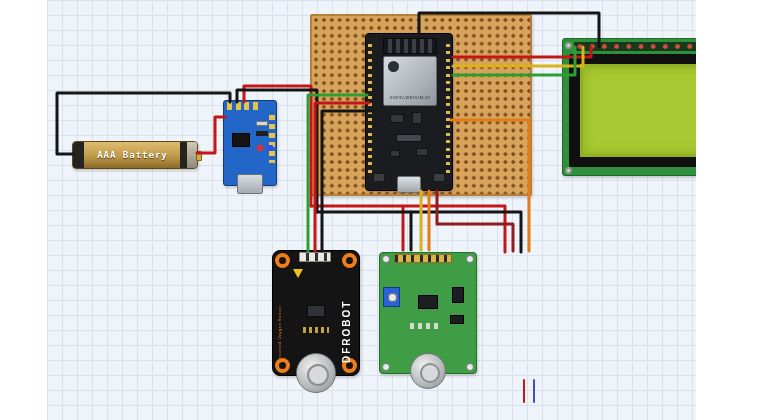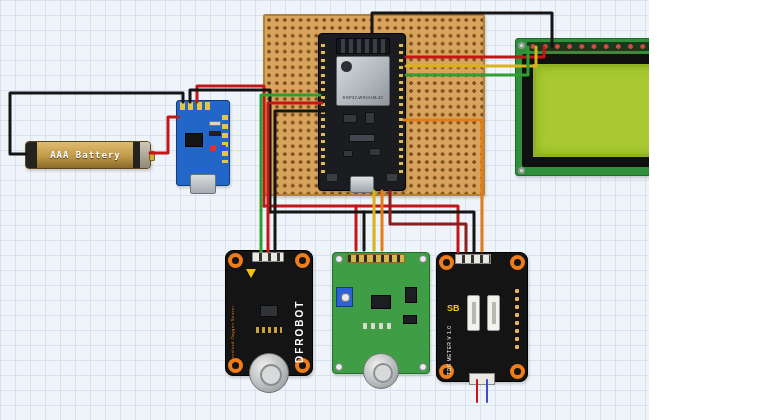--- a/index.html
+++ b/index.html
@@ -1,20 +1,20 @@
 <!DOCTYPE html>
 <html><head>
 <meta charset="utf-8">
 <style>
   *{box-sizing:border-box;margin:0;padding:0}
   html,body{width:759px;height:420px;font-family:"Liberation Sans",sans-serif;overflow:hidden}
   .canvas{position:relative;width:649px;height:420px;overflow:hidden;
     background-color:#eff4fa;
     background-image:linear-gradient(#d8e2ef 1px,transparent 1px),linear-gradient(90deg,#d8e2ef 1px,transparent 1px);
-    background-size:15px 15px;}
+    background-size:15px 15px;margin-left:47px;}
   .wires{position:absolute;inset:0;z-index:50;pointer-events:none}
   .comp{position:absolute;box-shadow:1px 2px 3px rgba(0,0,0,.18)}
 
   
   .perfboard{left:263px;top:14px;width:222px;height:182px;background-color:#d8a45c;border:2px solid #b5803a;border-radius:2px;
     background-image:radial-gradient(circle at 4px 4px,#7c4e20 1.5px,transparent 2.1px);background-size:7.9px 7.9px;z-index:5}
 
   
   .battery{left:25px;top:141px;width:126px;height:28px;background:linear-gradient(180deg,#e0bc72 0%,#c09a48 55%,#8a6a28 100%);border:1px solid #5f4716;border-radius:4px;z-index:10}
   .bat-cap-l{position:absolute;left:0;top:0;bottom:0;width:11px;background:#23231f;border-radius:3px 0 0 3px}
@@ -186,33 +186,20 @@
     <div class="whole w4"></div>
     <div class="ph-header"></div>
     <div class="ph-pot"></div>
     <div class="ph-ic1"></div>
     <div class="ph-ic2"></div>
     <div class="ph-ic3"></div>
     <div class="ph-smd"></div>
     <div class="bnc-sm"></div>
   </div>
 
-  <div class="comp tds">
-    <div class="ohole h1"></div>
-    <div class="ohole h2"></div>
-    <div class="ohole h3"></div>
-    <div class="ohole h4"></div>
-    <div class="tds-header"></div>
-    <div class="tds-brand">SB</div>
-    <div class="tds-label">TDS METER V 1.0</div>
-    <div class="tds-slot ts1"></div>
-    <div class="tds-slot ts2"></div>
-    <div class="tds-dots"></div>
-    <div class="tds-probe"></div>
-  </div>
 
   <svg class="wires" viewBox="0 0 759 420" width="759" height="420">
       <polyline points="26,154 10,154 10,93 183,93 183,102" fill="none" stroke="#151515" stroke-width="3" stroke-linecap="round" stroke-linejoin="round"></polyline>
       <polyline points="150,153 168,153 168,117 178,117" fill="none" stroke="#c41616" stroke-width="3" stroke-linecap="round" stroke-linejoin="round"></polyline>
       <polyline points="197,102 197,86 264,86 264,206" fill="none" stroke="#c41616" stroke-width="3" stroke-linecap="round" stroke-linejoin="round"></polyline>
       <polyline points="264,206 458,206 458,252" fill="none" stroke="#c41616" stroke-width="3" stroke-linecap="round" stroke-linejoin="round"></polyline>
       <polyline points="356,206 356,250" fill="none" stroke="#c41616" stroke-width="3" stroke-linecap="round" stroke-linejoin="round"></polyline>
       <polyline points="190,102 190,90 270,90 270,212" fill="none" stroke="#151515" stroke-width="3" stroke-linecap="round" stroke-linejoin="round"></polyline>
       <polyline points="270,212 474,212 474,252" fill="none" stroke="#151515" stroke-width="3" stroke-linecap="round" stroke-linejoin="round"></polyline>
       <polyline points="364,212 364,250" fill="none" stroke="#151515" stroke-width="3" stroke-linecap="round" stroke-linejoin="round"></polyline>

